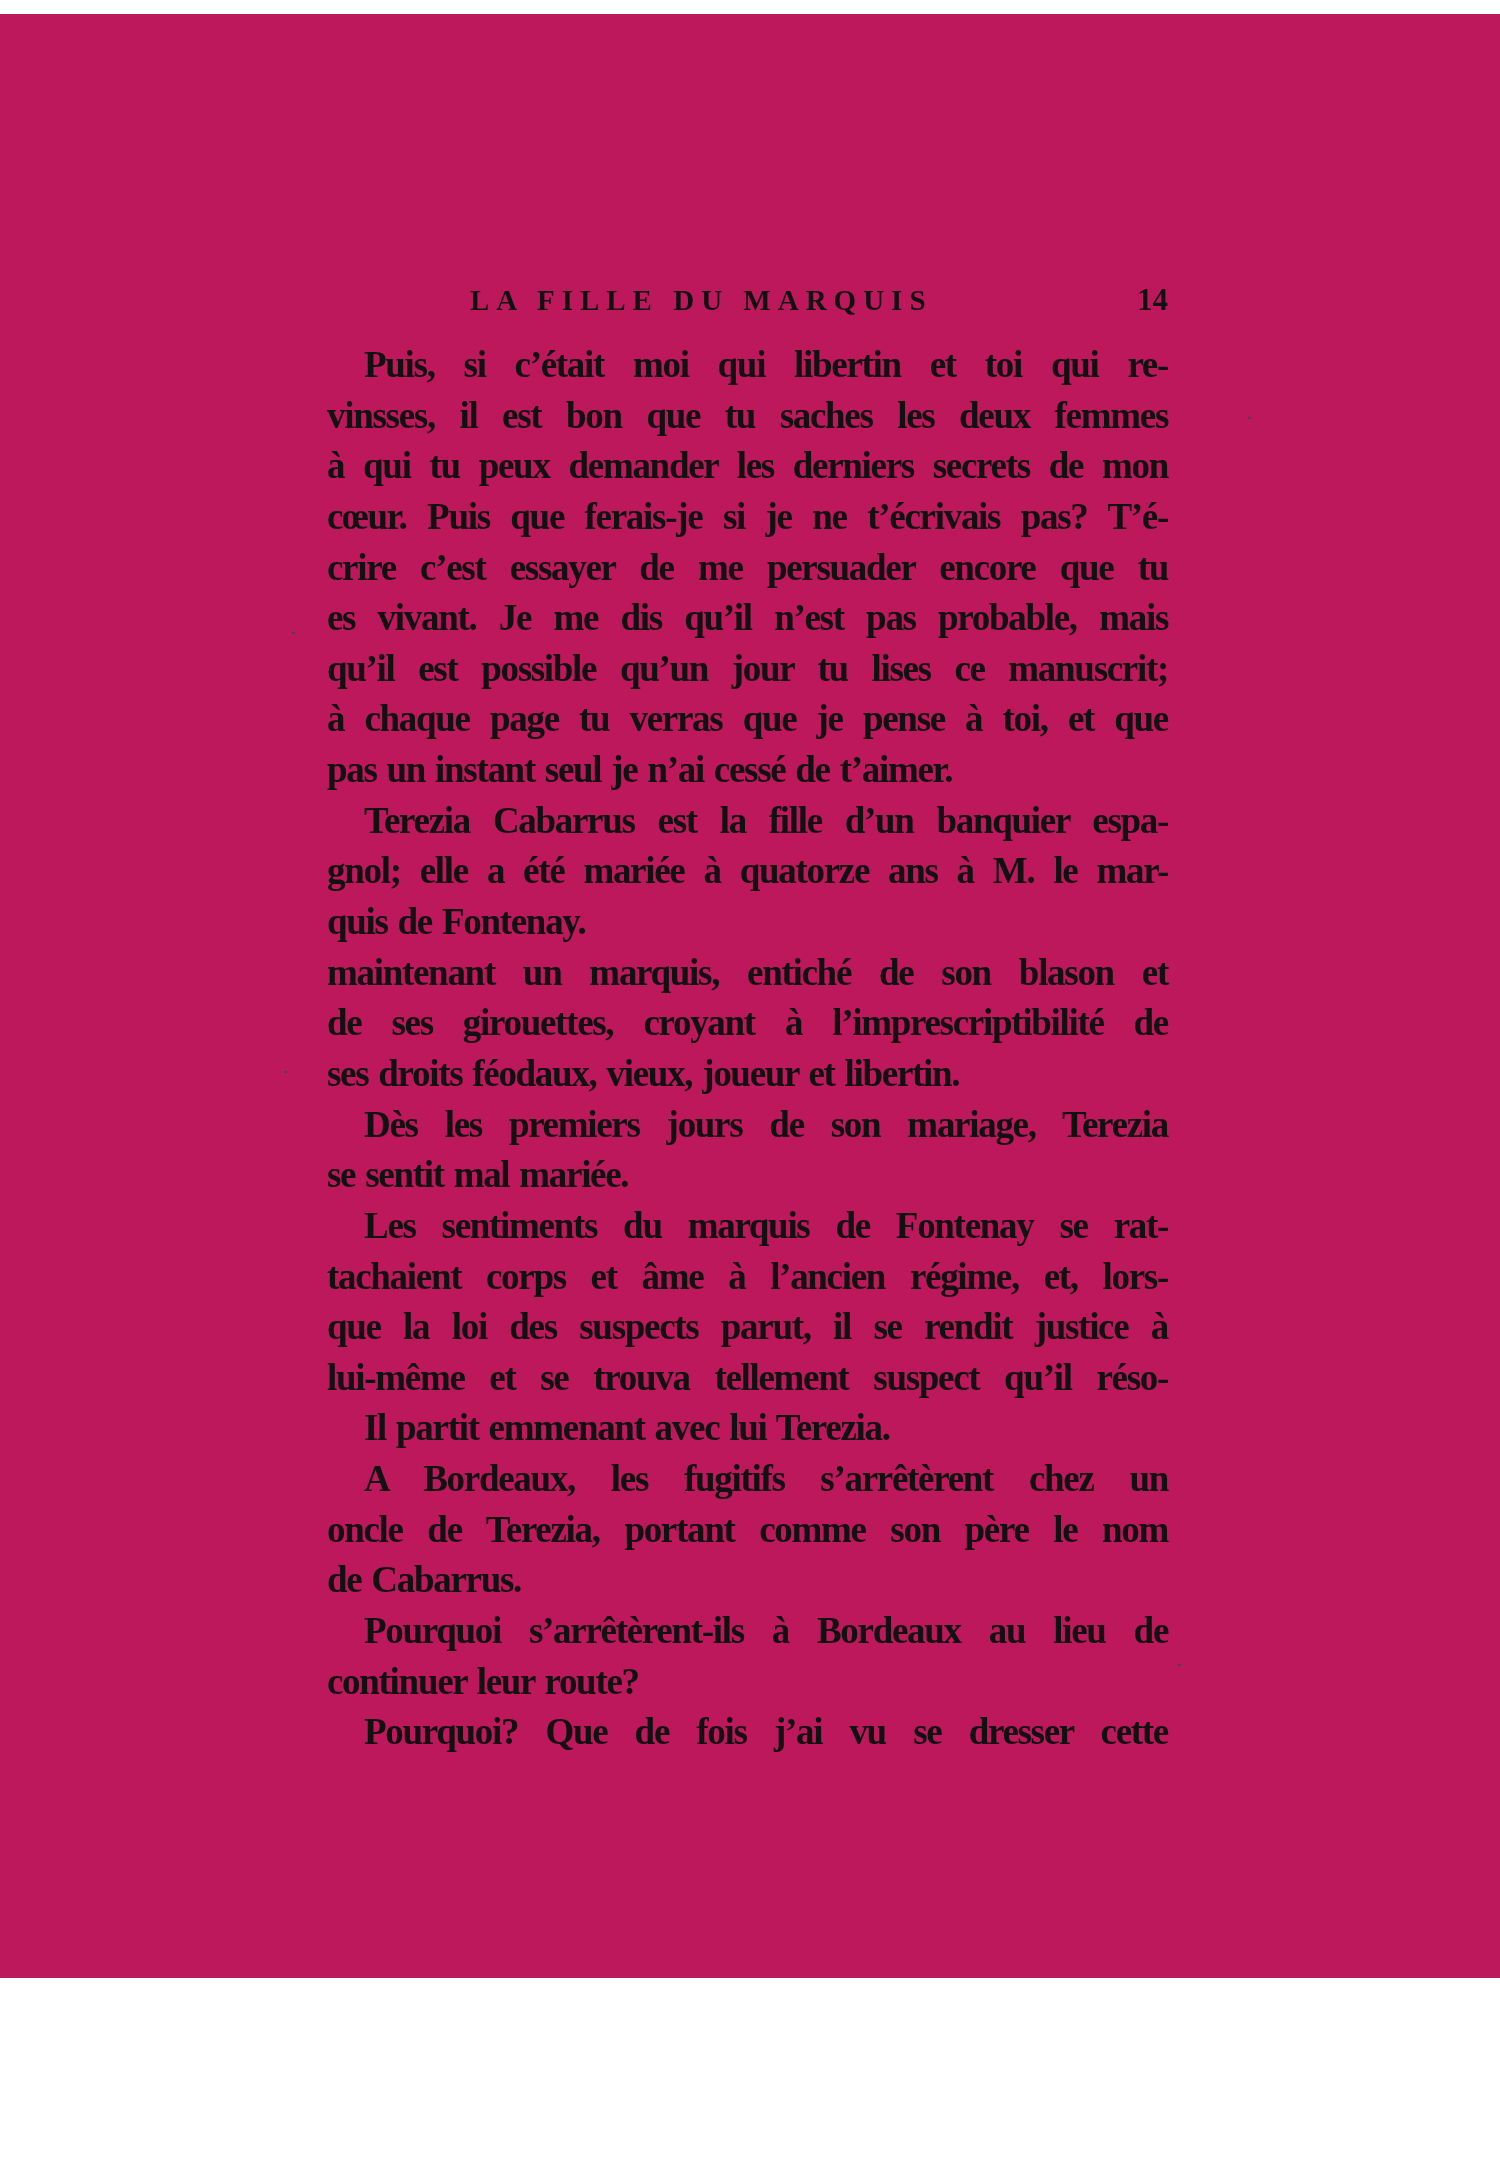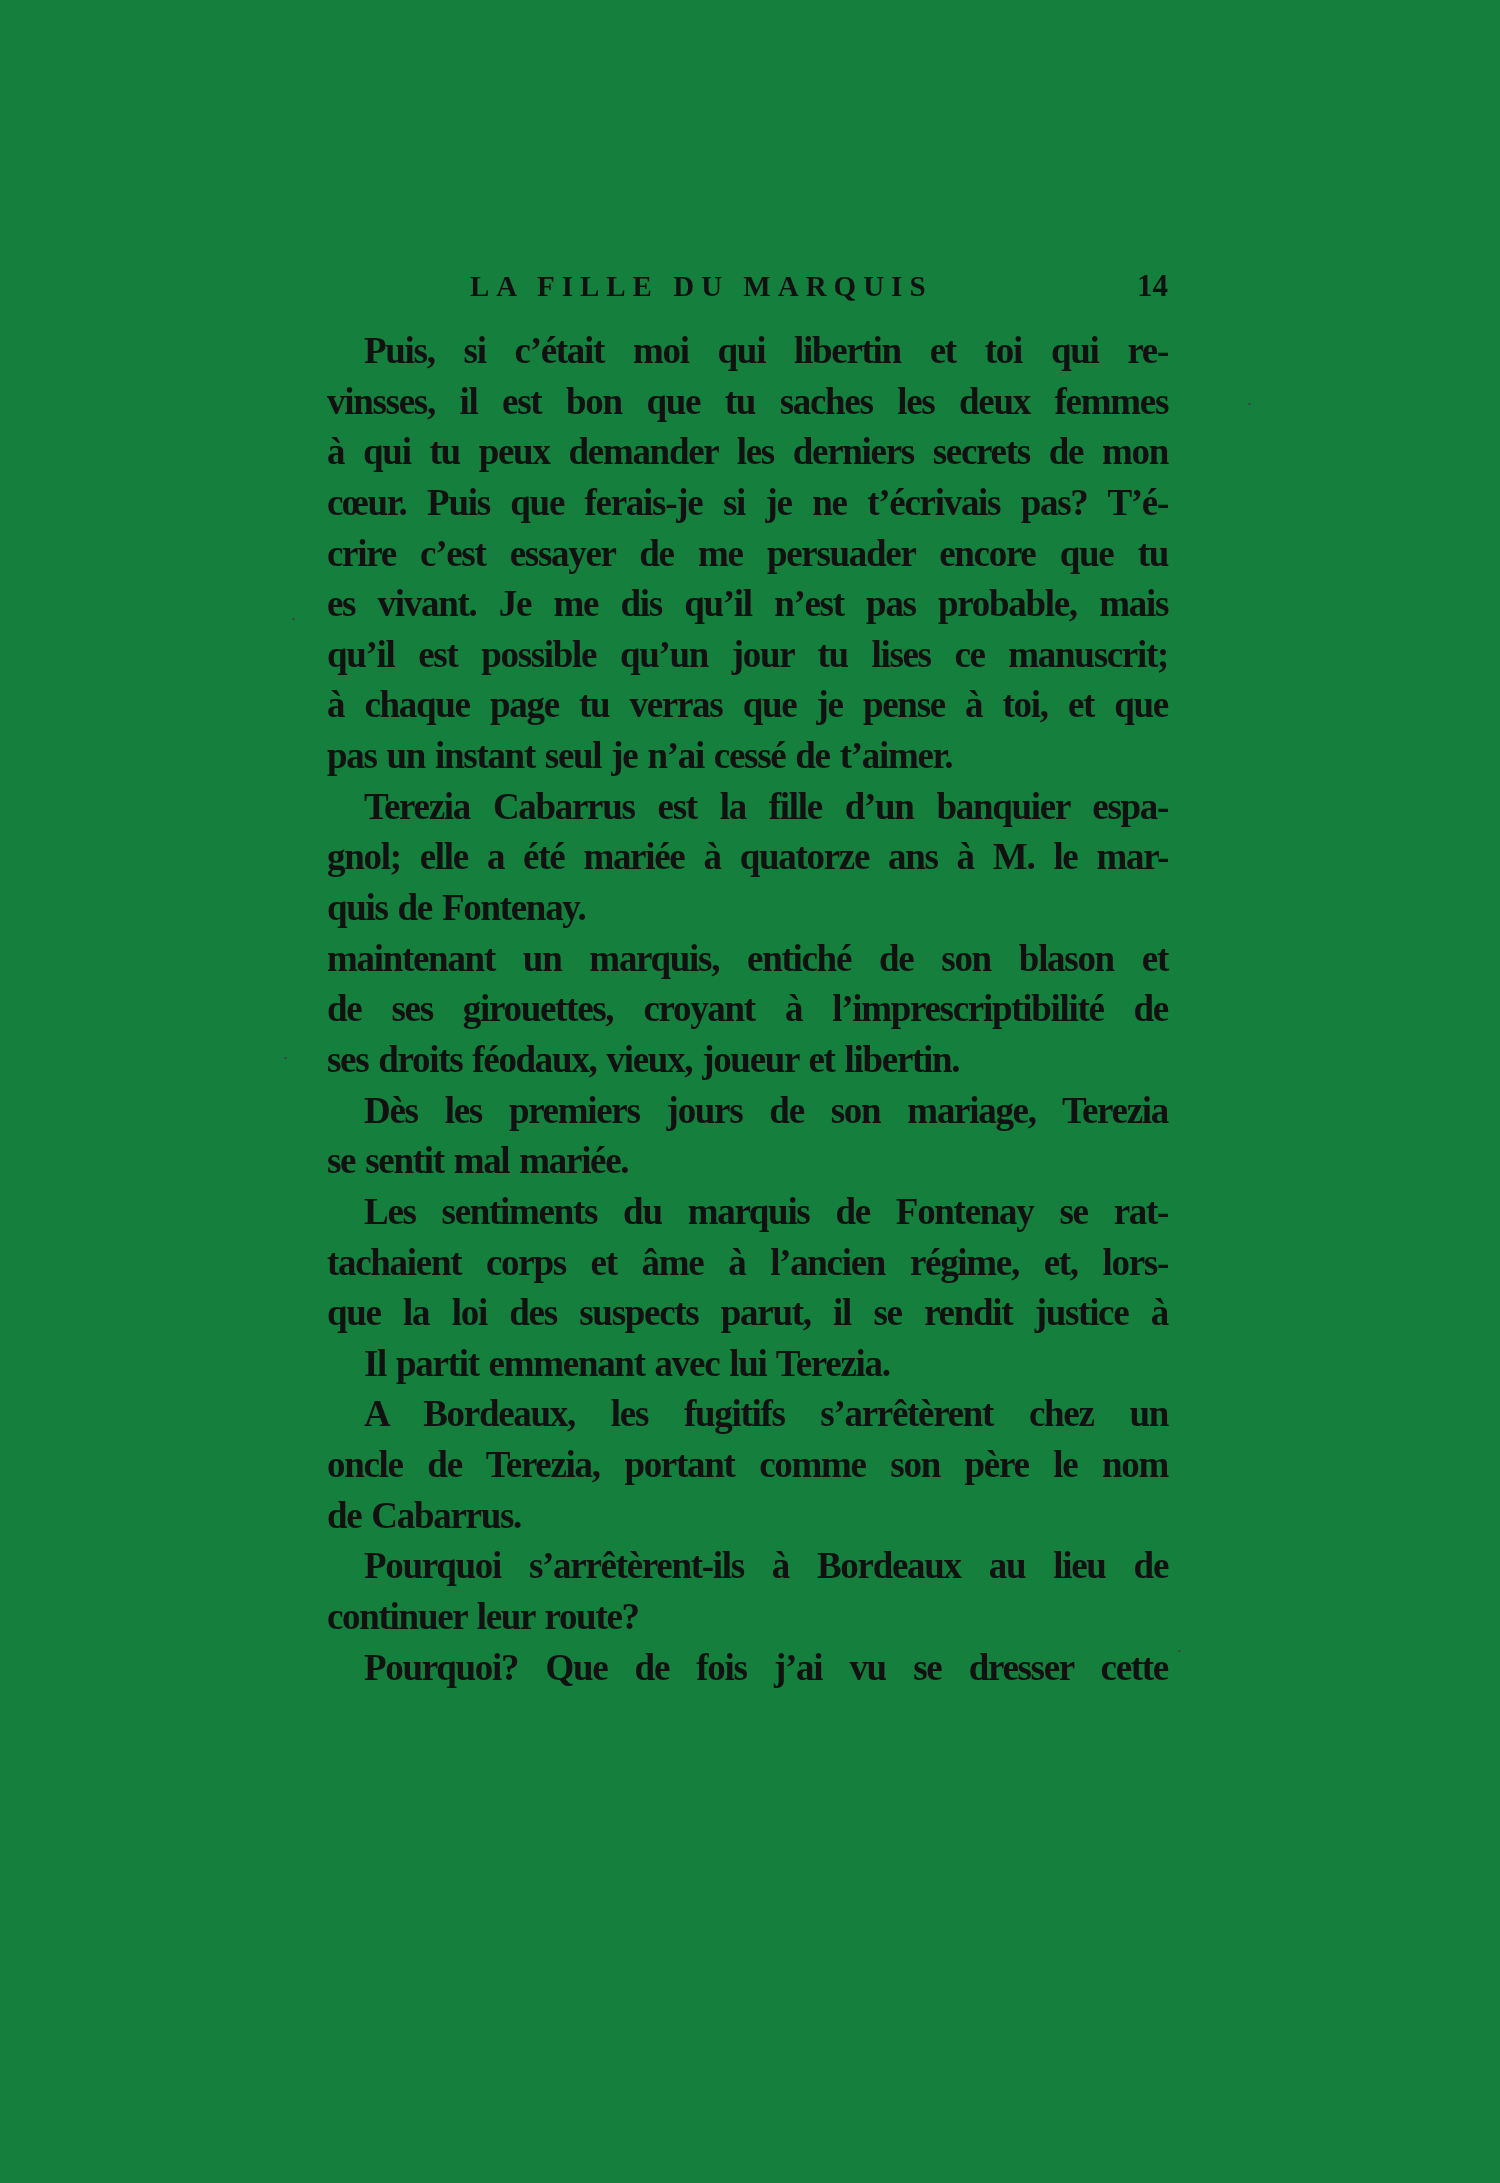--- a/index.html
+++ b/index.html
@@ -8,24 +8,24 @@
     background: #ffffff;
   }
   body {
     width: 1500px;
     height: 2183px;
     position: relative;
     overflow: hidden;
   }
   .page {
     position: absolute;
-    left: 0; top: 0;
+    left: 0; top: 14px;
     width: 1500px;
-    height: 2183px;
-    background: #15803d;
+    height: 1964px;
+    background: #be185d;
   }
   .running-head {
     position: absolute;
     left: 327px;
     width: 841px;
     top: 268px;
     height: 36px;
     font-family: "Liberation Serif", "DejaVu Serif", serif;
     font-weight: bold;
     color: #111111;
@@ -114,20 +114,21 @@
       <span class="line"><span class="txt" style="width: 841px; white-space: normal;">gnol; elle a été mariée à quatorze ans à M. le mar-</span></span>
       <span class="line last"><span class="txt" style="width: auto; white-space: nowrap;">quis de Fontenay.</span></span>
       <span class="line"><span class="txt" style="width: 841px; white-space: normal;">maintenant un marquis, entiché de son blason et</span></span>
       <span class="line"><span class="txt" style="width: 841px; white-space: normal;">de ses girouettes, croyant à l’imprescriptibilité de</span></span>
       <span class="line last"><span class="txt" style="width: auto; white-space: nowrap;">ses droits féodaux, vieux, joueur et libertin.</span></span>
       <span class="line indent"><span class="txt" style="width: 804px; white-space: normal;">Dès les premiers jours de son mariage, Terezia</span></span>
       <span class="line last"><span class="txt" style="width: auto; white-space: nowrap;">se sentit mal mariée.</span></span>
       <span class="line indent"><span class="txt" style="width: 804px; white-space: normal;">Les sentiments du marquis de Fontenay se rat-</span></span>
       <span class="line"><span class="txt" style="width: 841px; white-space: normal;">tachaient corps et âme à l’ancien régime, et, lors-</span></span>
       <span class="line"><span class="txt" style="width: 841px; white-space: normal;">que la loi des suspects parut, il se rendit justice à</span></span>
+      <span class="line"><span class="txt" style="width: 841px; white-space: normal;">lui-même et se trouva tellement suspect qu’il réso-</span></span>
       <span class="line indent last"><span class="txt" style="width: auto; white-space: nowrap;">Il partit emmenant avec lui Terezia.</span></span>
       <span class="line indent"><span class="txt" style="width: 804px; white-space: normal;">A Bordeaux, les fugitifs s’arrêtèrent chez un</span></span>
       <span class="line"><span class="txt" style="width: 841px; white-space: normal;">oncle de Terezia, portant comme son père le nom</span></span>
       <span class="line last"><span class="txt" style="width: auto; white-space: nowrap;">de Cabarrus.</span></span>
       <span class="line indent"><span class="txt" style="width: 804px; white-space: normal;">Pourquoi s’arrêtèrent-ils à Bordeaux au lieu de</span></span>
       <span class="line last"><span class="txt" style="width: auto; white-space: nowrap;">continuer leur route?</span></span>
       <span class="line indent"><span class="txt" style="width: 804px; white-space: normal;">Pourquoi? Que de fois j’ai vu se dresser cette</span></span>
     </div>
 
   <span class="speck" style="left:1248px; top:403px;"></span>

